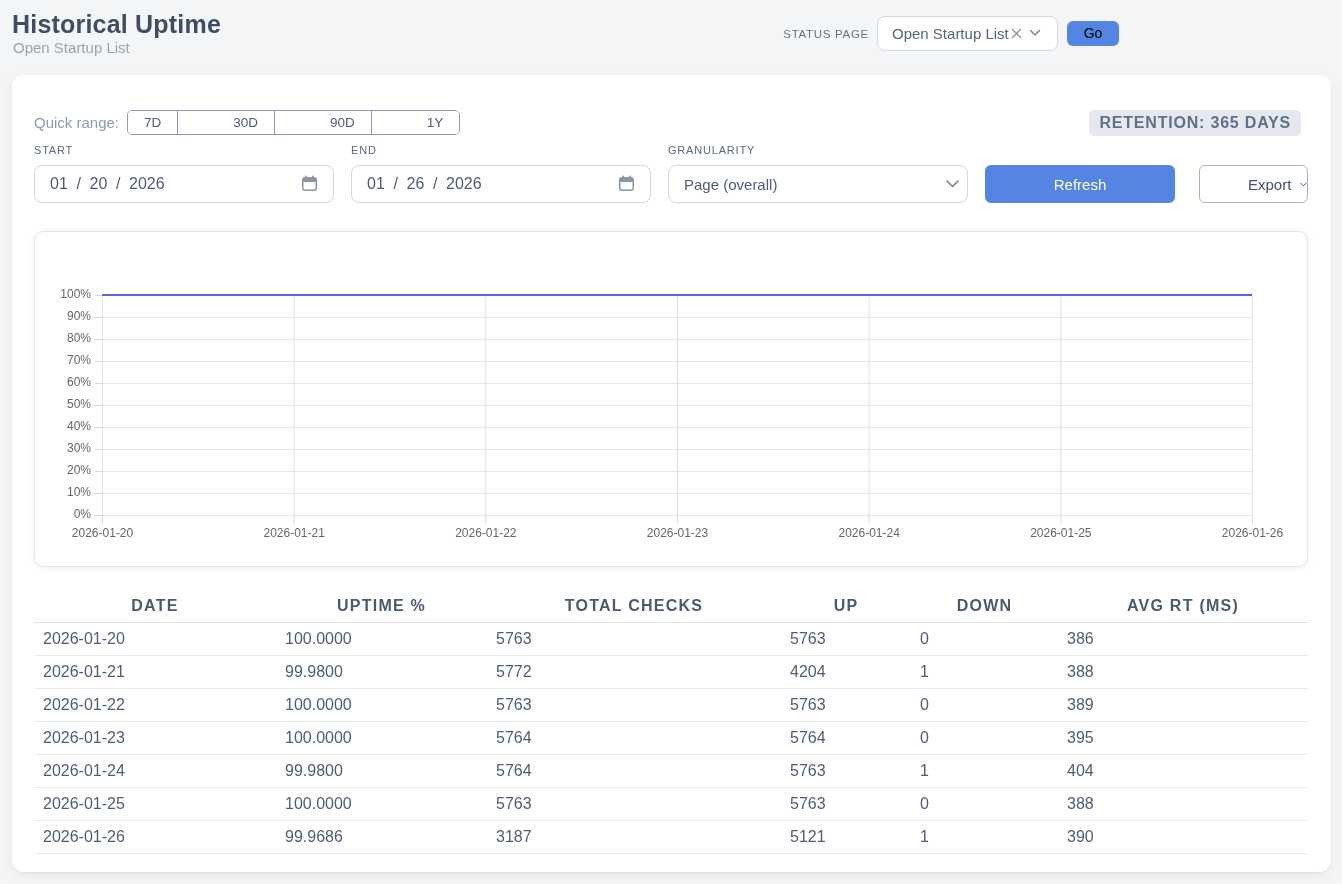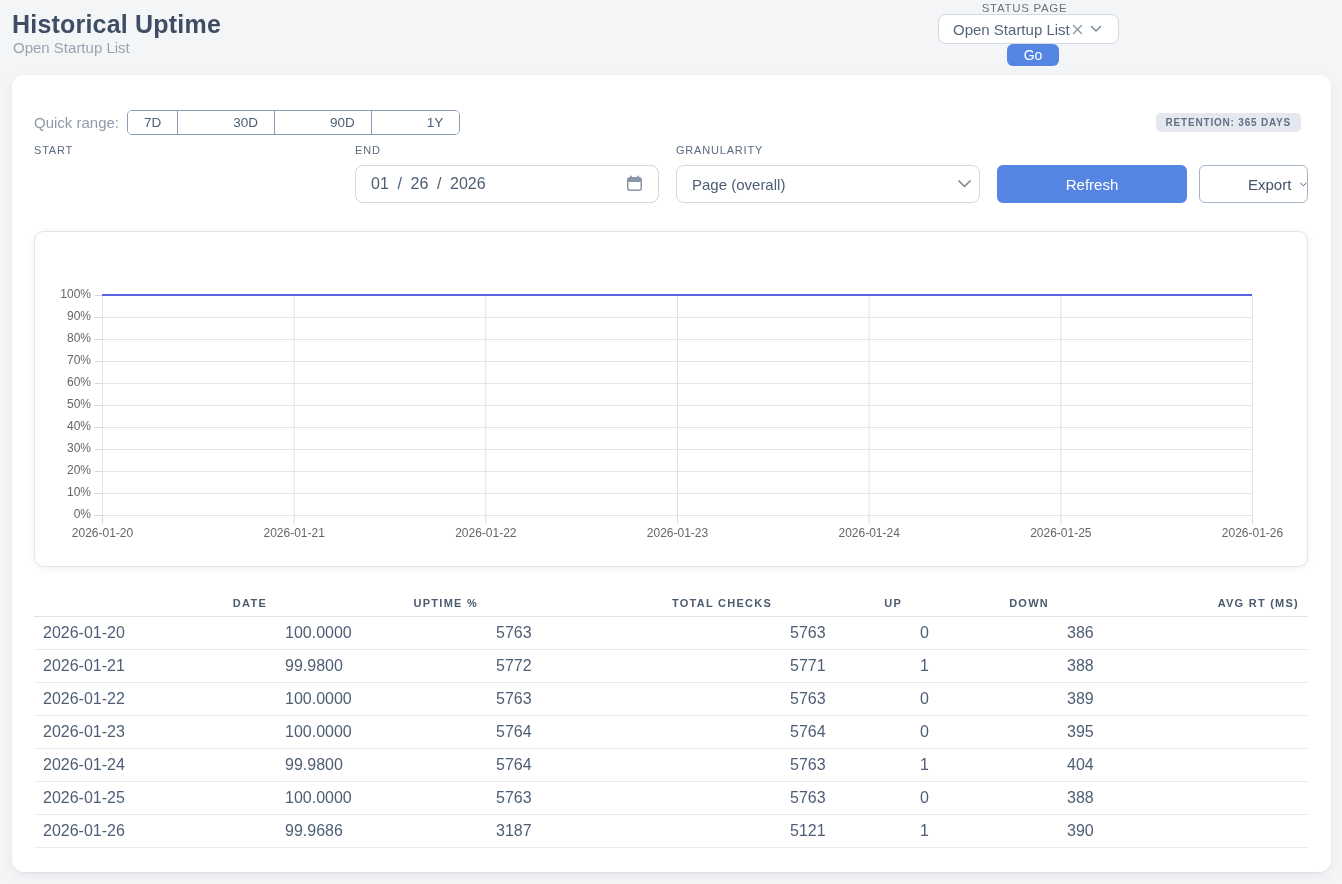--- a/index.html
+++ b/index.html
@@ -1,49 +1,49 @@
 <!DOCTYPE html>
 <html><head>
 <meta charset="utf-8">
 <style>
 * { margin:0; padding:0; box-sizing:border-box; }
 html,body { width:1342px; height:884px; background:#f4f5f6; font-family:"Liberation Sans", sans-serif; overflow:hidden; }
 .topbar { position:absolute; left:0; top:0; width:1129px; height:75px; }
 h1 { position:absolute; left:12px; top:10px; font-size:25px; font-weight:700; color:#3e4d63; letter-spacing:0.2px; }
 .sub { position:absolute; left:13px; top:39px; font-size:15px; color:#9aa4b1; }
-.hdr-right { position:absolute; right:10px; top:0; height:66px; display:flex; align-items:center;flex-direction:column; }
+.hdr-right { position:absolute; right:10px; top:0; height:66px; display:flex; align-items:center; }
 .sp-lab { font-size:11.5px; font-weight:400; color:#68727f; letter-spacing:0.7px; margin-right:8px; margin-top:2px; }
 .sp-select { width:181px; height:35px; background:#fff; border:1px solid #d3d9e0; border-radius:8px; display:flex; align-items:center; padding:0 16px 0 14px; }
 .sp-select .txt { font-size:15px; color:#55657a; }
 
 .sp-select .chev { margin-left:auto; }
-.go-btn { width:52px; height:25px; margin-left:9px; background:#5585e2; color:#ffffff; font-size:14px; border-radius:6px; display:flex; align-items:center; justify-content:center; }
+.go-btn { width:52px; height:25px; margin-left:9px; background:#5585e2; color:#000000; font-size:14px; border-radius:6px; display:flex; align-items:center; justify-content:center; }
 .card { position:absolute; left:12px; top:75px; width:1319px; height:797px; background:#fff; border-radius:12px; box-shadow:0 1px 2px rgba(16,24,40,0.05), 0 4px 14px rgba(16,24,40,0.055); }
 .row1 { position:absolute; left:22px; top:23px; right:22px; height:25px; display:flex; align-items:center;margin-top:12px; }
 .qr-label { font-size:15px; color:#8f9aa9; margin-right:8px; }
 .seg { display:flex; border:1px solid #8a9db4; border-radius:5px; overflow:hidden; background:#fff; height:25px;gap:39px; }
 .seg button { border:none; background:#fff; font-family:inherit; font-size:13.5px; color:#4d5e76; padding:0 16px; border-right:1px solid #8a9db4; height:100%; }
 .seg button:last-child { border-right:none; }
-.badge { margin-left:auto; margin-right:8px; background:#e5e9ef; color:#5f7088; font-size:10px; font-weight:700; letter-spacing:0.8px; padding:4px 10px; border-radius:5px; }
+.badge { margin-left:auto; margin-right:8px; background:#e5e9ef; color:#5f7088; font-size:16px; font-weight:700; letter-spacing:0.8px; padding:4px 10px; border-radius:5px; }
 .row2 { position:absolute; left:22px; top:69px; right:23px; display:flex; gap:17px; }
 .fld { flex:1; }
 .fld label { display:block; font-size:11px; font-weight:400; color:#5a6b80; letter-spacing:0.8px; margin-bottom:9px; }
 .inp { height:38px; border:1px solid #cfd6df; border-radius:8px; background:#fff; display:flex; align-items:center; padding:0 16px 0 15px; font-size:16px; color:#4d5e74; }
 .inp .icon { margin-left:auto; }
 .date { word-spacing:4.2px; }
-.btns { display:flex; align-items:flex-end; gap:12px;text-align:right; }
+.btns { display:flex; align-items:flex-end; gap:24px;text-align:right; }
 .refresh { width:190px; height:38px; background:#5585e2; color:#fff; font-size:15px; border:none; border-radius:6px; display:flex; align-items:center; justify-content:center; }
 .export { width:109px; height:38px; background:#fff; border:1px solid #a5b3c6; border-radius:6px; color:#42536b; font-size:15px; display:flex; align-items:center; justify-content:center; gap:9px;padding-left:48px; }
 .chart-card { position:absolute; left:22px; top:156px; width:1274px; height:336px; border:1px solid #e2e6eb; border-radius:10px; background:#fff; box-shadow:0 1px 7px rgba(25,35,55,0.075); }
 .chart-head { position:absolute; left:21px; right:20px; top:21px; display:flex; align-items:center; }
 .chart-title { font-size:15px; font-weight:700; color:#46586e; }
 .chart-right { margin-left:auto; font-size:15px; color:#98a2b0; }
 .chart-svg { position:absolute; left:-1px; top:45px; }
 table.data { position:absolute; left:22px; top:515px; width:1274px; border-collapse:collapse; table-layout:fixed; }
-table.data th { text-align:right; font-size:11px; font-weight:700; color:#4a5b70; letter-spacing:1.25px; padding:7px 9px 7px 9px; border-bottom:1px solid #dfe3e8; }
+table.data th { text-align:center; font-size:16px; font-weight:700; color:#4a5b70; letter-spacing:1.25px; padding:7px 9px 7px 9px; border-bottom:1px solid #dfe3e8; }
 table.data td { font-size:16px; color:#4e5e75; padding:0 9px; height:33px; border-bottom:1px solid #e8ecef; }
 .c1{width:242px}.c2{width:211px}.c3{width:294px}.c4{width:130px}.c5{width:147px}
 </style>
 </head>
 <body>
 <div class="topbar">
   <h1>Historical Uptime</h1>
   <div class="sub">Open Startup List</div>
   <div class="hdr-right">
     <span class="sp-lab">STATUS PAGE</span>
@@ -66,20 +66,28 @@
       <button>7D</button>
         <button>30D</button>
         <button>90D</button>
         <button>1Y</button>
     </div>
     <span class="badge">RETENTION: 365 DAYS</span>
   </div>
   <div class="row2">
     <div class="fld">
       <label>START</label>
+      <div class="inp date">01 / 20 / 2026
+        <svg class="icon" style="margin-top:-3px" width="15" height="16" viewBox="0 0 15 16">
+            <rect x="3" y="0.5" width="1.8" height="3.5" rx="0.9" fill="#8b97a8"></rect>
+            <rect x="10.2" y="0.5" width="1.8" height="3.5" rx="0.9" fill="#8b97a8"></rect>
+            <rect x="0.75" y="2.8" width="13.5" height="12.4" rx="2.2" fill="none" stroke="#8b97a8" stroke-width="1.5"></rect>
+            <path d="M2.95 2.8 h9.1 a2.2 2.2 0 0 1 2.2 2.2 v2 h-13.5 v-2 a2.2 2.2 0 0 1 2.2 -2.2 z" fill="#8b97a8"></path>
+          </svg>
+      </div>
     </div>
     <div class="fld">
       <label>END</label>
       <div class="inp date">01 / 26 / 2026
         <svg class="icon" style="margin-top:-3px" width="15" height="16" viewBox="0 0 15 16">
             <rect x="3" y="0.5" width="1.8" height="3.5" rx="0.9" fill="#8b97a8"></rect>
             <rect x="10.2" y="0.5" width="1.8" height="3.5" rx="0.9" fill="#8b97a8"></rect>
             <rect x="0.75" y="2.8" width="13.5" height="12.4" rx="2.2" fill="none" stroke="#8b97a8" stroke-width="1.5"></rect>
             <path d="M2.95 2.8 h9.1 a2.2 2.2 0 0 1 2.2 2.2 v2 h-13.5 v-2 a2.2 2.2 0 0 1 2.2 -2.2 z" fill="#8b97a8"></path>
           </svg>
@@ -186,21 +194,21 @@
           <td>100.0000</td>
           <td>5763</td>
           <td>5763</td>
           <td>0</td>
           <td>386</td>
         </tr>
       <tr>
           <td>2026-01-21</td>
           <td>99.9800</td>
           <td>5772</td>
-          <td>5771</td>
+          <td>4204</td>
           <td>1</td>
           <td>388</td>
         </tr>
       <tr>
           <td>2026-01-22</td>
           <td>100.0000</td>
           <td>5763</td>
           <td>5763</td>
           <td>0</td>
           <td>389</td>

